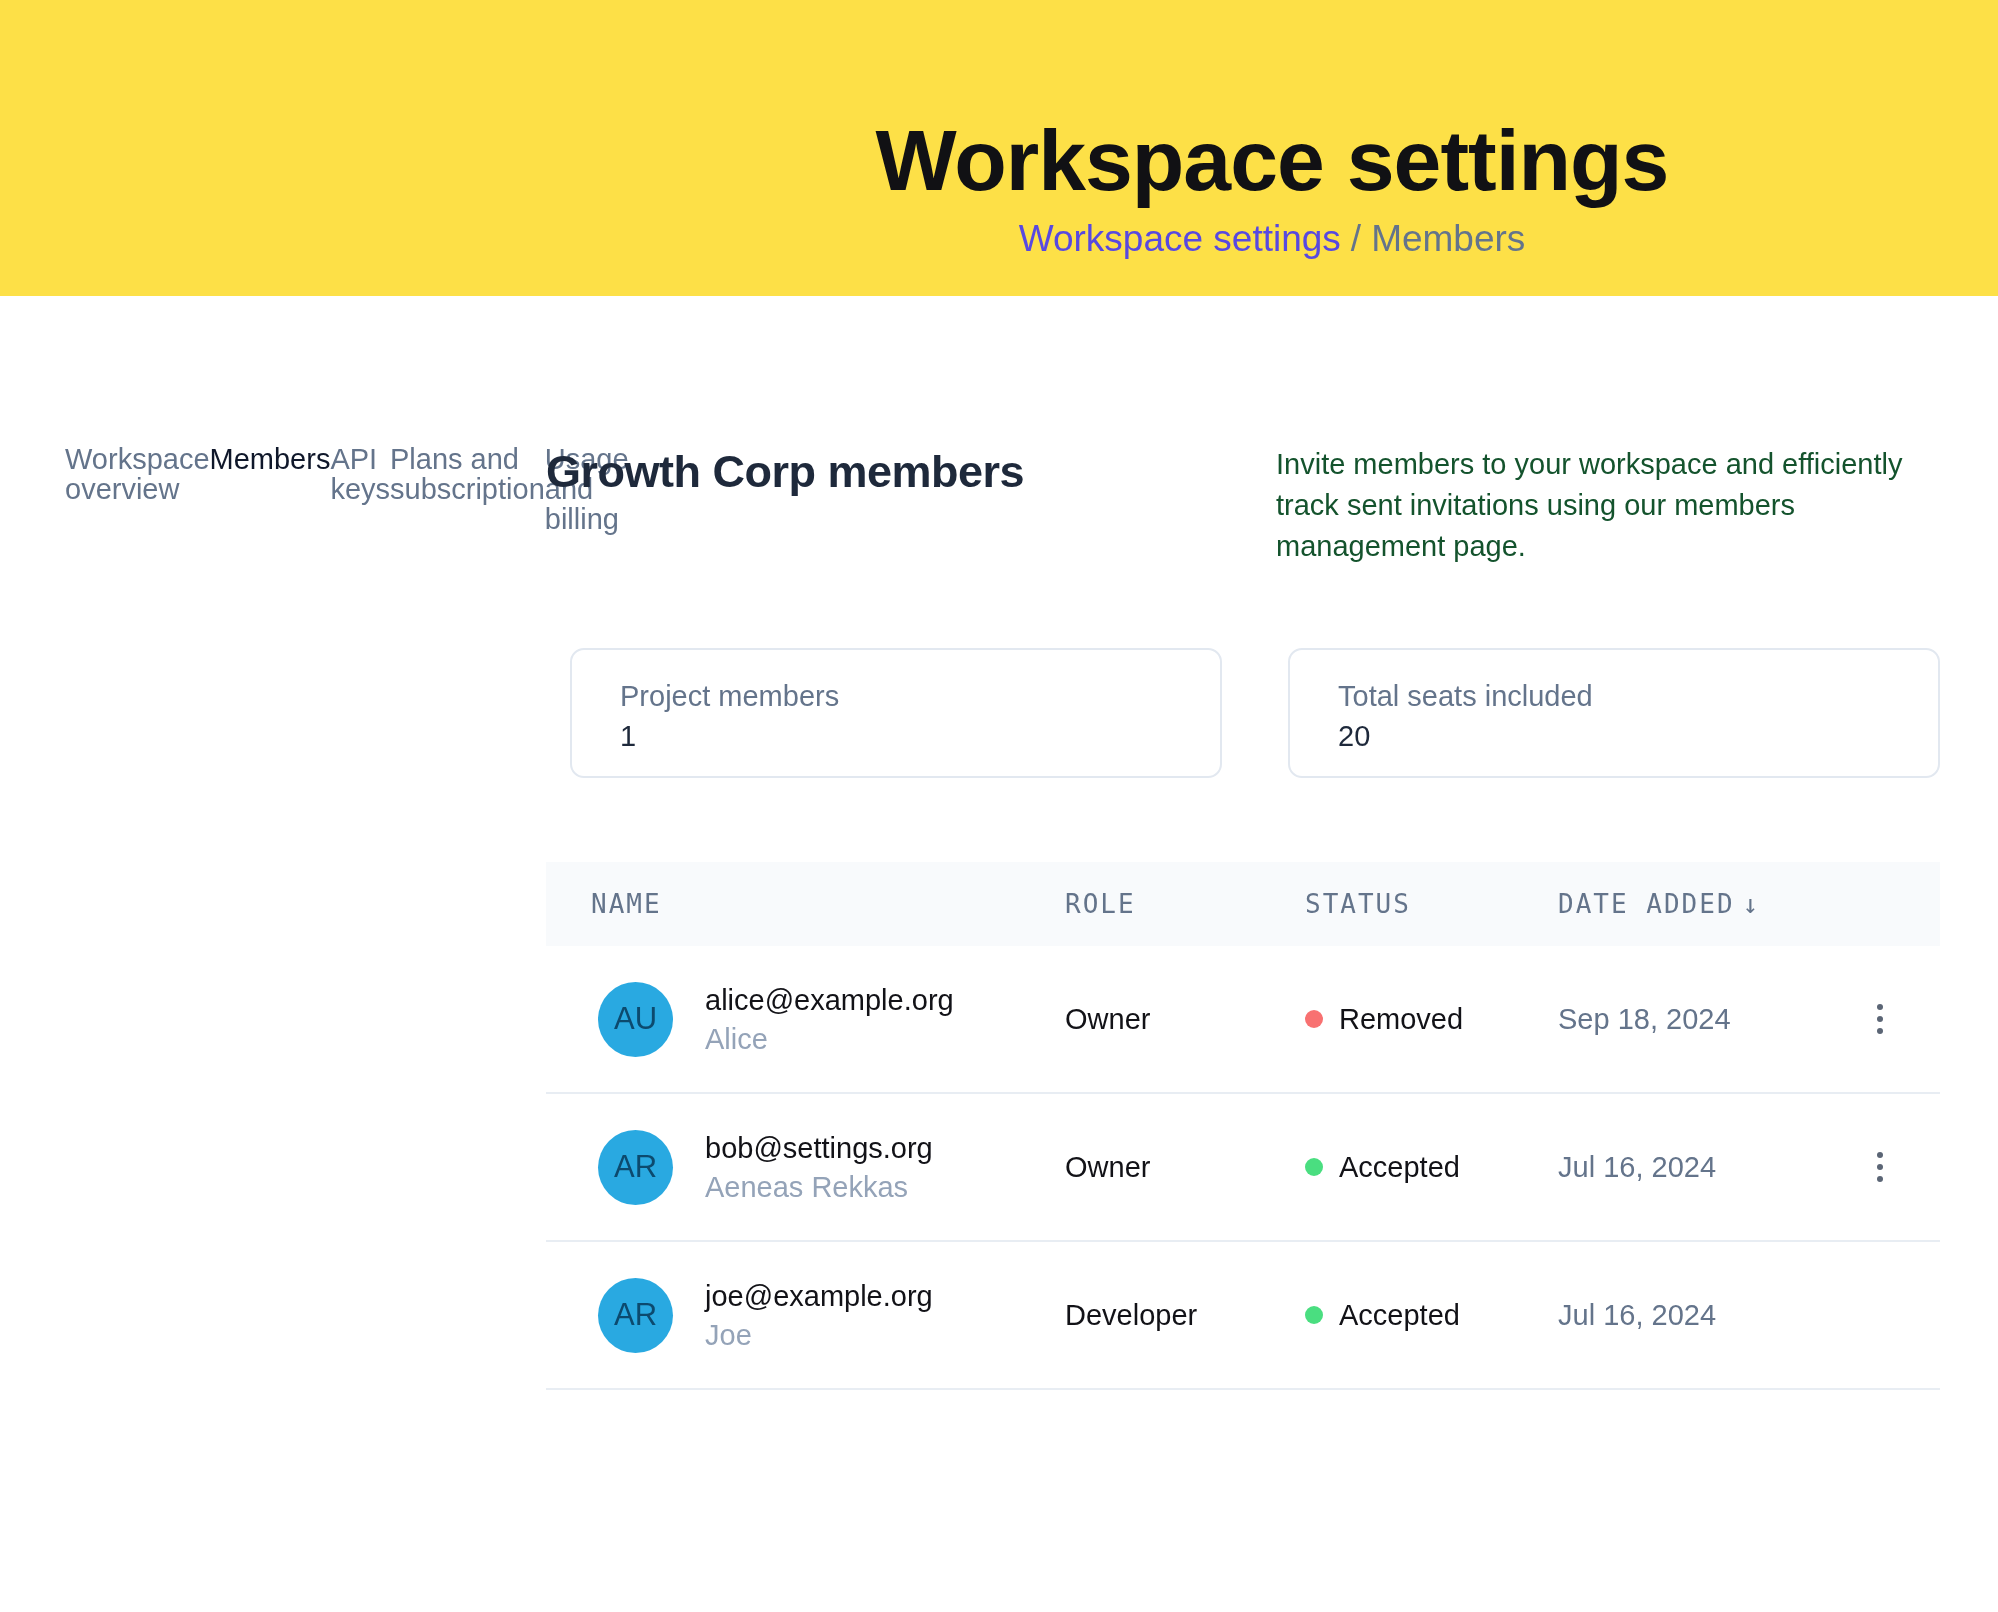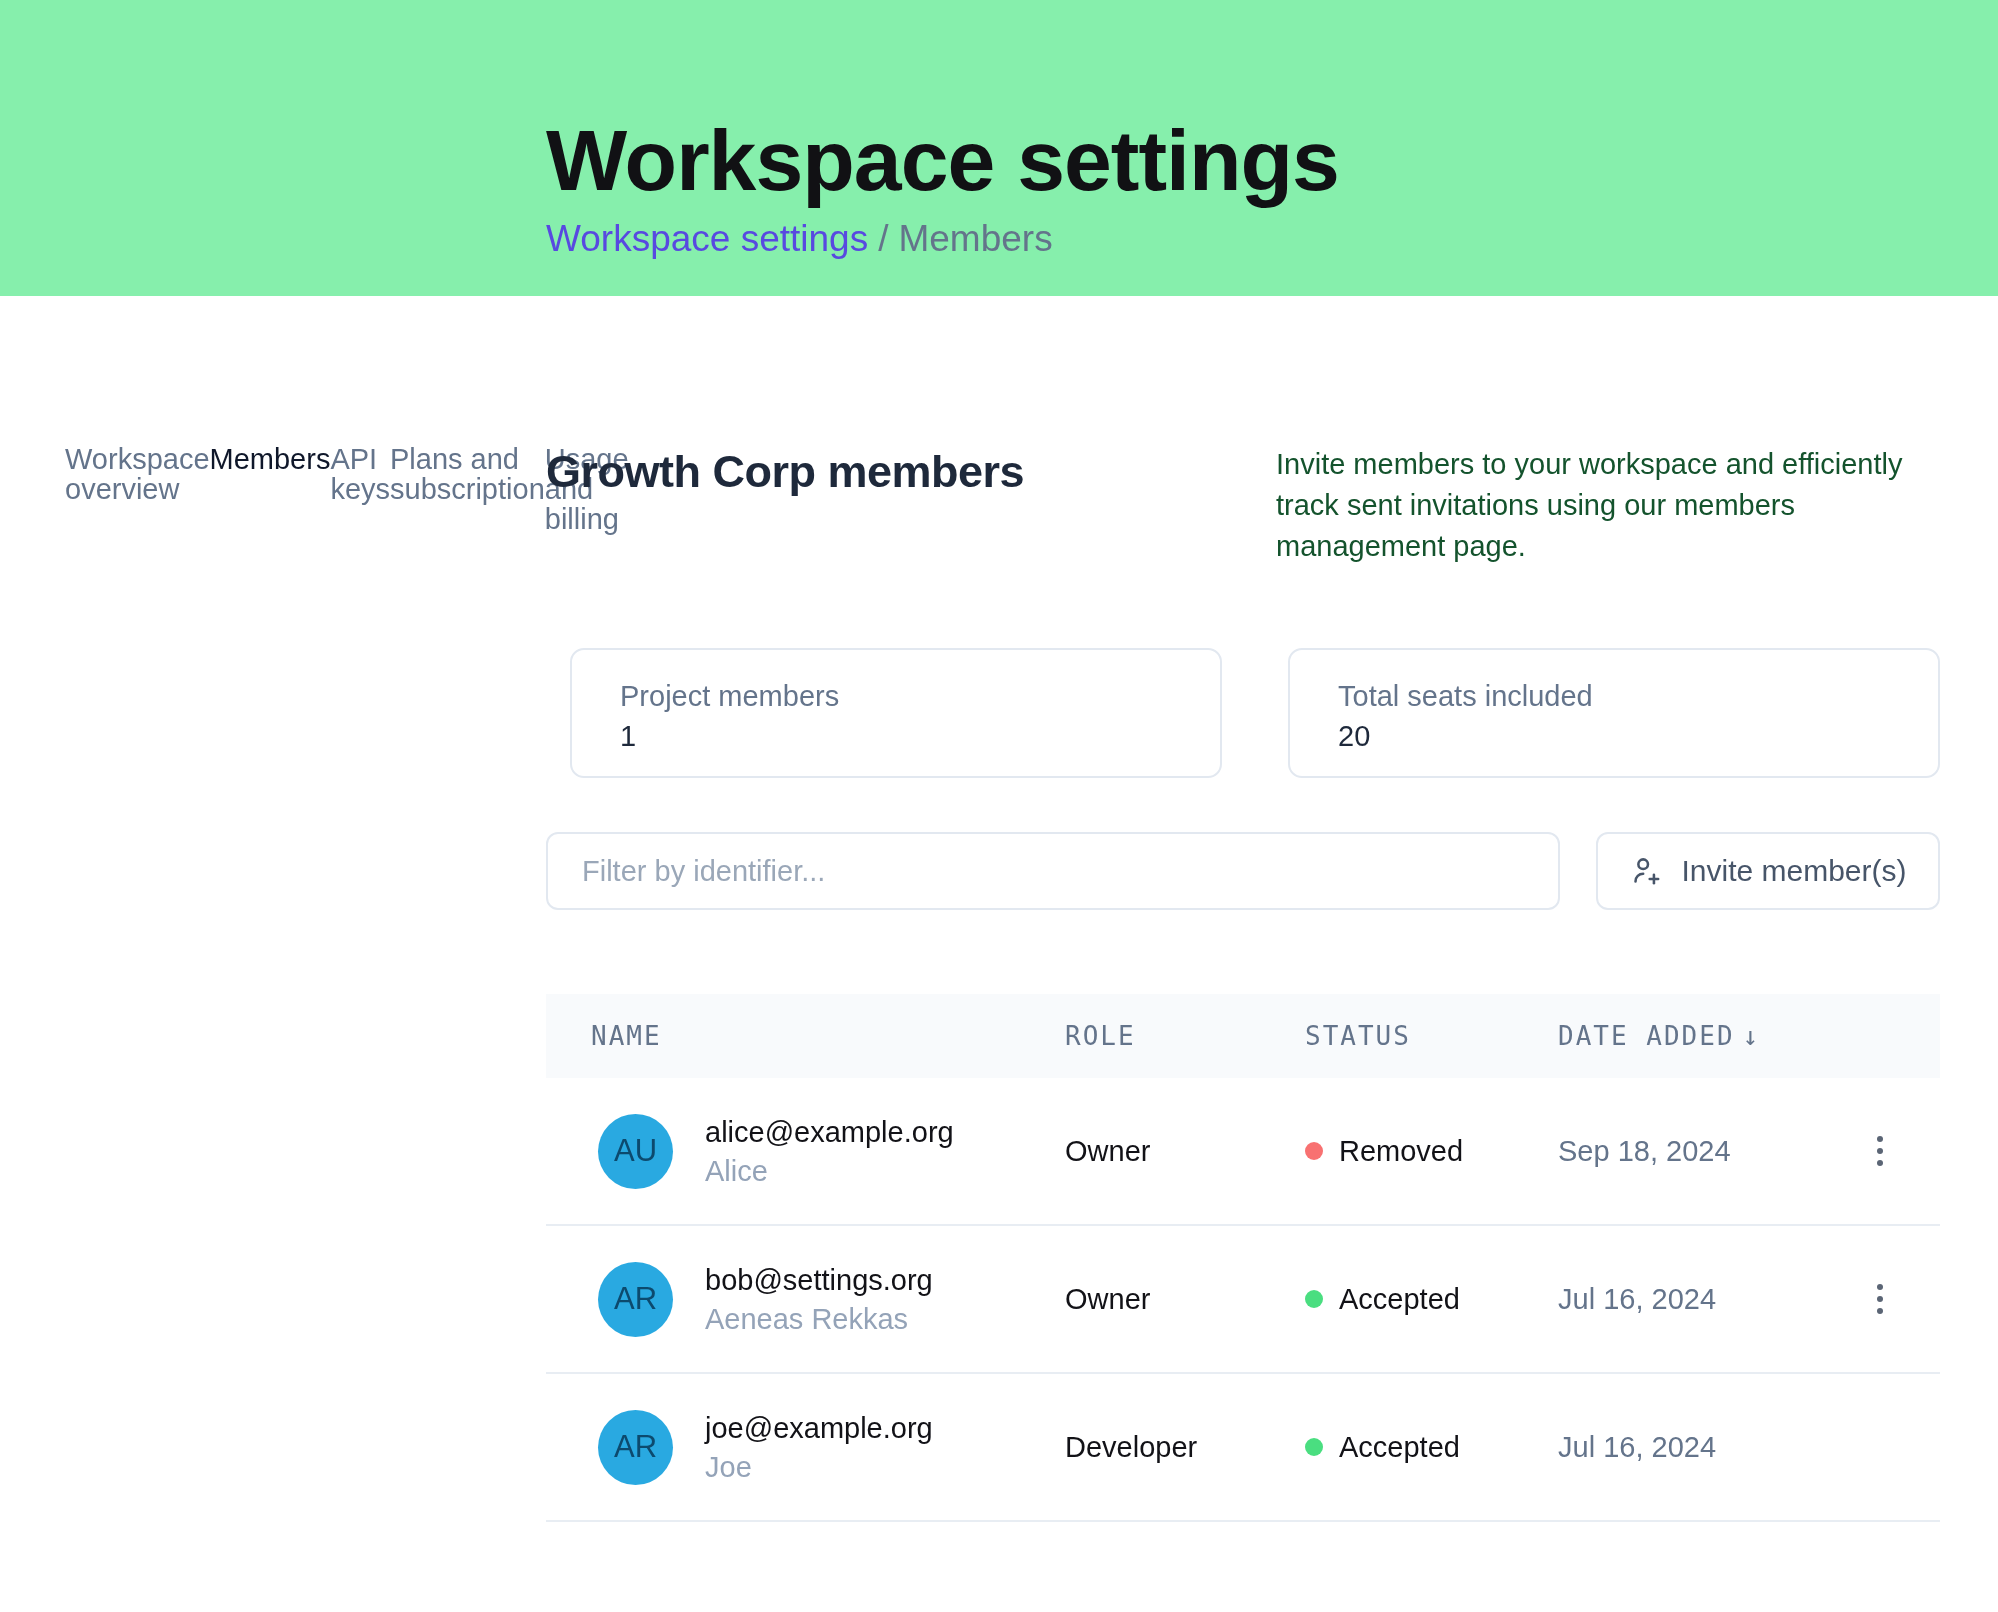--- a/index.html
+++ b/index.html
@@ -4,21 +4,21 @@
 <style>
   * { margin:0; padding:0; box-sizing:border-box; }
   html,body { width:1998px; height:1612px; }
   body {
     font-family:"Liberation Sans","DejaVu Sans",sans-serif;
     background:#ffffff; color:#121217; overflow:hidden;
     -webkit-font-smoothing:antialiased;
   }
 
   
-  .band { height:296px; background:#86efac; padding:112px 0 0 546px; }
+  .band { height:296px; background:#fde047; padding:112px 0 0 546px;text-align:center; }
   .page-title { font-size:86px; line-height:96px; font-weight:700; color:#111114; letter-spacing:-1px; }
   .crumbs { margin-top:16px; font-size:37px; line-height:30px; color:#64748b; }
   .crumbs a { color:#5849e0; text-decoration:none; cursor:pointer; }
   .crumb-sep { margin:0 10px; color:#64748b; }
 
   
   .content { display:flex; }
   .sidebar { width:546px; flex-shrink:0; padding:148px 0 0 65px; display:flex; flex-direction:row; }
   .nav-item { font-size:29px; line-height:30px; color:#64748b; text-decoration:none; cursor:pointer; width:fit-content; }
   .nav-item.active { color:#0f172a; font-weight:500; }
@@ -123,32 +123,20 @@
       <div class="card">
         <div class="card-label">Project members</div>
         <div class="card-value">1</div>
       </div>
       <div class="card">
         <div class="card-label">Total seats included</div>
         <div class="card-value">20</div>
       </div>
     </div>
 
-    <div class="actions-row">
-      <input class="filter-input" type="text" placeholder="Filter by identifier..." style="">
-      <button class="invite-btn">
-        <svg viewBox="0 0 24 24" fill="none" stroke-width="1.8" stroke-linecap="round">
-          <circle cx="10" cy="7.2" r="3.4"></circle>
-          <path d="M4.6 19.4c0-3.2 2.4-5.4 5.4-5.4"></path>
-          <path d="M14.6 17.6h6"></path>
-          <path d="M17.6 14.6v6"></path>
-        </svg>
-        <span>Invite member(s)</span>
-      </button>
-    </div>
 
     <div class="table">
       <div class="thead">
         <div class="th">NAME</div>
         <div class="th">ROLE</div>
         <div class="th">STATUS</div>
         <div class="th"><span>DATE ADDED</span><span class="sort-arrow">↓</span></div>
         <div class="th"></div>
       </div>
 

